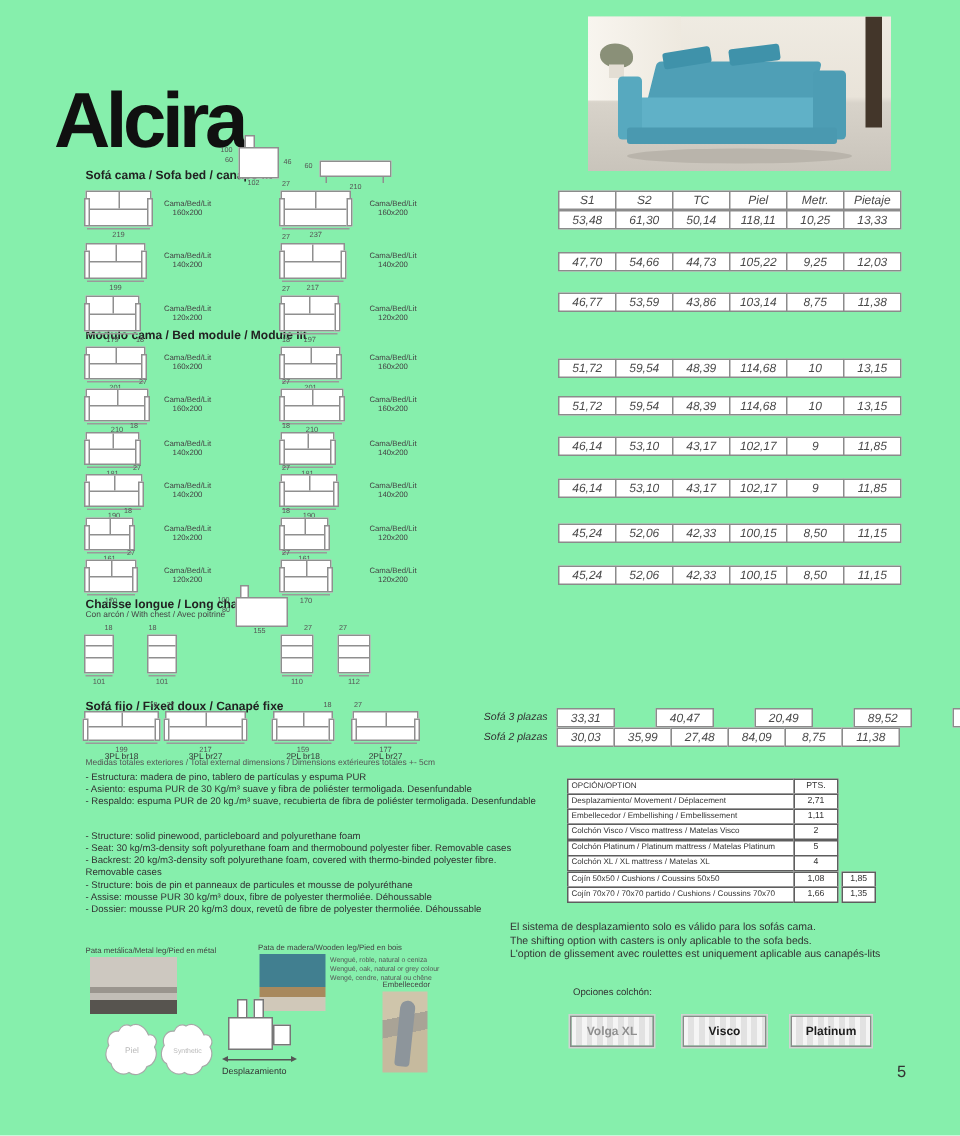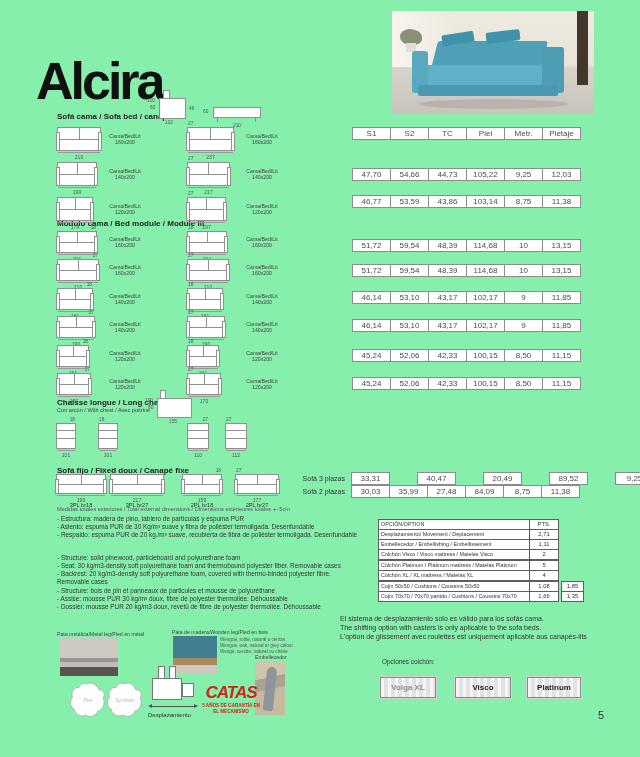--- a/index.html
+++ b/index.html
@@ -70,21 +70,21 @@
   .dsp-arrow::before,.dsp-arrow::after{content:"";position:absolute;top:-3px;border-top:2.5px solid transparent;border-bottom:2.5px solid transparent;}
   .dsp-arrow::before{left:-4px;border-right:4px solid #555;}
   .dsp-arrow::after{right:-4px;border-left:4px solid #555;}
   .lbl-despl{left:148px;top:712px;font-size:6px;color:#333;}
 
   .catas{left:199px;top:684px;width:64px;text-align:center;}
   .catas-logo{font-size:17px;font-weight:bold;font-style:italic;color:#cf2418;letter-spacing:-1px;line-height:1;}
   .catas-tag{font-size:4.6px;font-weight:bold;color:#cf2418;margin-top:2px;line-height:1.25;}
 
   
-  #main-table{left:352px;top:127px;width:232px;height:372px;}
+  #main-table{left:372px;top:127px;width:232px;height:372px;font-style:italic;}
   .mt-row{position:absolute;left:0;display:flex;height:13px;}
   .mt-cell{box-sizing:border-box;width:39px;margin-left:-1px;border:1px solid #8b8b8b;background:#fff;
            font-size:8px;line-height:11px;text-align:center;color:#4a4a4a;}
   .mt-cell:first-child{margin-left:0;}
   .mt-rowlabel{position:absolute;right:calc(100% + 7px);top:0;white-space:nowrap;font-size:7px;line-height:13px;color:#333;}
 
   
   #options-table{left:378px;top:519px;width:206px;height:84px;}
   .opt-row{position:absolute;left:0;display:flex;height:11px;}
   .opt-label{box-sizing:border-box;width:152px;border:1px solid #5e5e5e;background:#fff;
@@ -554,34 +554,38 @@
 
   <div class="abs despl">
     <div class="dsp-box dsp-t1"></div>
     <div class="dsp-box dsp-t2"></div>
     <div class="dsp-box dsp-b1"></div>
     <div class="dsp-box dsp-b2"></div>
     <div class="dsp-arrow"></div>
   </div>
   <div class="abs lbl-despl">Desplazamiento</div>
 
-  <div class="abs catas">
-    <div class="catas-logo">CATAS</div>
-    <div class="catas-tag">5 AÑOS DE GARANTÍA EN EL MECANISMO</div>
-  </div>
 
   <div id="main-table" class="abs">
       <div class="mt-row" style="top: 0px;">
         <div class="mt-cell">S1</div>
         <div class="mt-cell">S2</div>
         <div class="mt-cell">TC</div>
         <div class="mt-cell">Piel</div>
         <div class="mt-cell">Metr.</div>
         <div class="mt-cell">Pietaje</div>
       </div>
+      <div class="mt-row" style="top: 13px;">
+        <div class="mt-cell">53,48</div>
+        <div class="mt-cell">61,30</div>
+        <div class="mt-cell">50,14</div>
+        <div class="mt-cell">118,11</div>
+        <div class="mt-cell">10,25</div>
+        <div class="mt-cell">13,33</div>
+      </div>
       <div class="mt-row" style="top: 41px;">
         <div class="mt-cell">47,70</div>
         <div class="mt-cell">54,66</div>
         <div class="mt-cell">44,73</div>
         <div class="mt-cell">105,22</div>
         <div class="mt-cell">9,25</div>
         <div class="mt-cell">12,03</div>
       </div>
       <div class="mt-row" style="top: 68px;">
         <div class="mt-cell">46,77</div>

